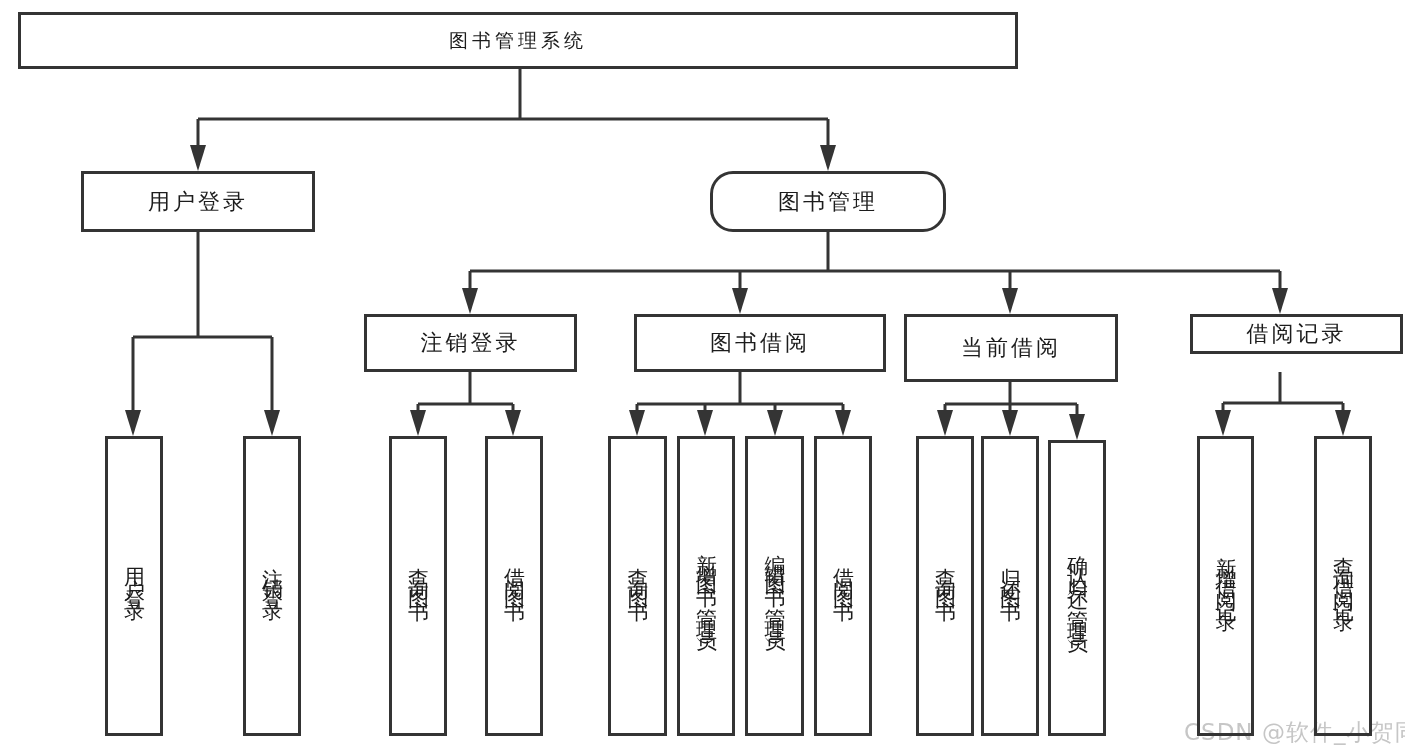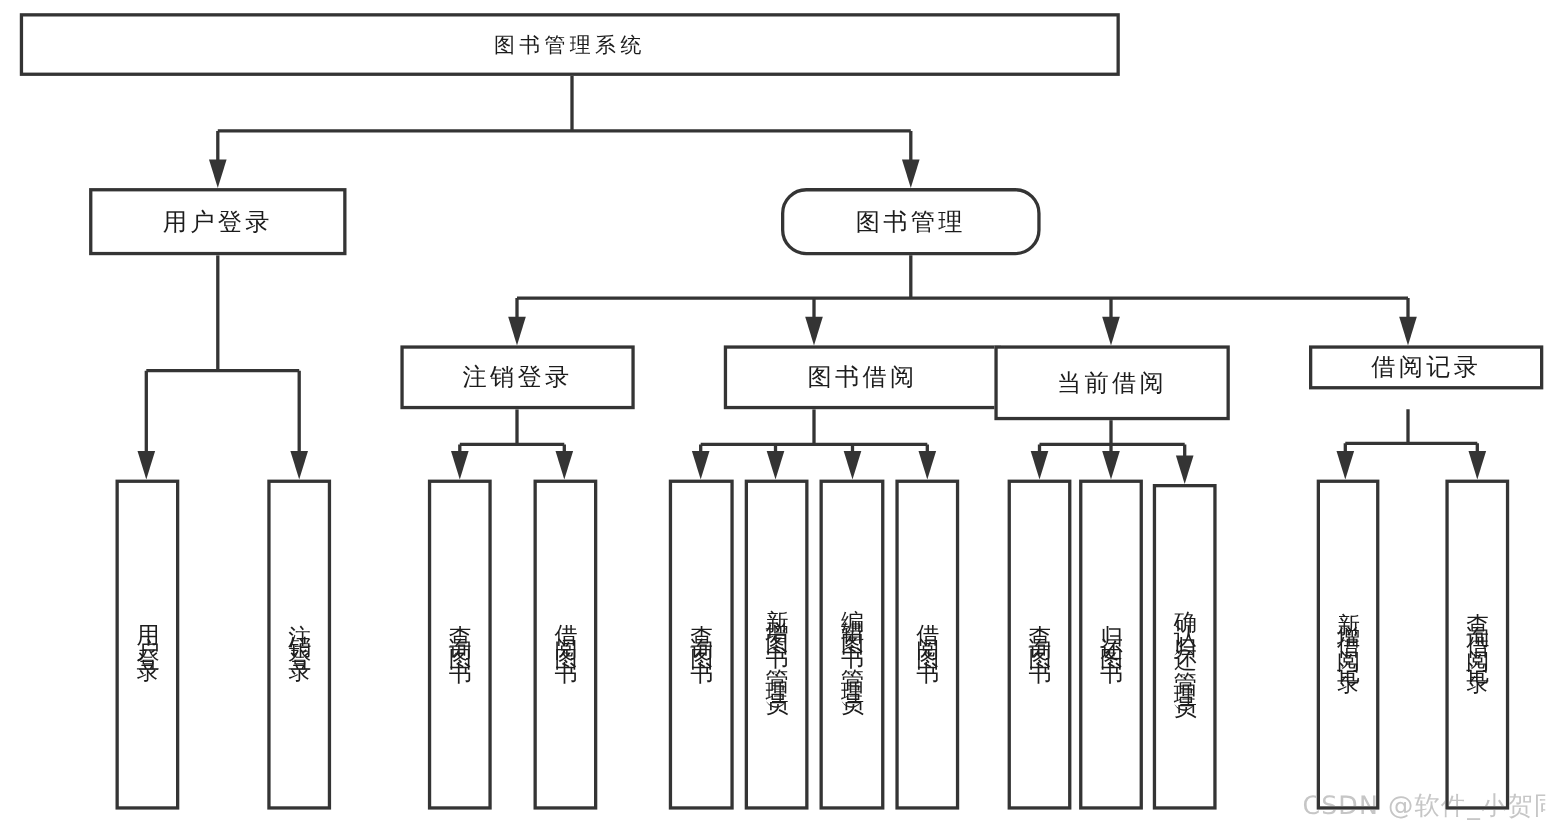--- a/index.html
+++ b/index.html
@@ -109,21 +109,21 @@
   <div class="node hnode" style="left:81px; top:171px; width:234px; height:61px;">
     <span class="label">用户登录</span>
   </div>
   <div class="node hnode" style="left:710px; top:171px; width:236px; height:61px;border-radius:23px;">
     <span class="label">图书管理</span>
   </div>
 
   <div class="node hnode" style="left:364px; top:314px; width:213px; height:58px;">
     <span class="label">注销登录</span>
   </div>
-  <div class="node hnode" style="left:634px; top:314px; width:252px; height:58px;margin-left:24px;">
+  <div class="node hnode" style="left:634px; top:314px; width:252px; height:58px;">
     <span class="label">图书借阅</span>
   </div>
   <div class="node hnode" style="left:904px; top:314px; width:214px; height:68px;">
     <span class="label">当前借阅</span>
   </div>
   <div class="node hnode" style="left:1190px; top:314px; width:213px; height:40px;">
     <span class="label">借阅记录</span>
   </div>
 
   <div class="node leaf" style="left:105px; top:436px; width:58px; height:300px;">

